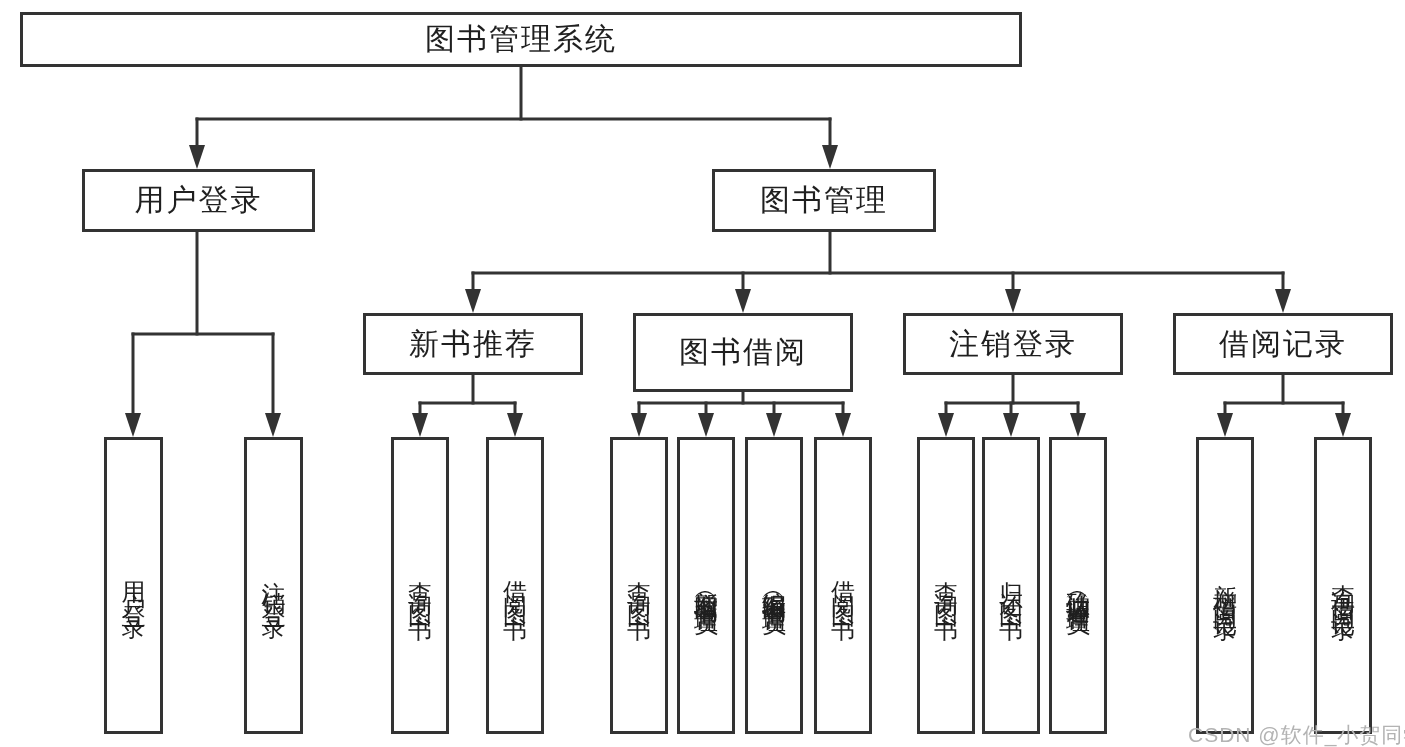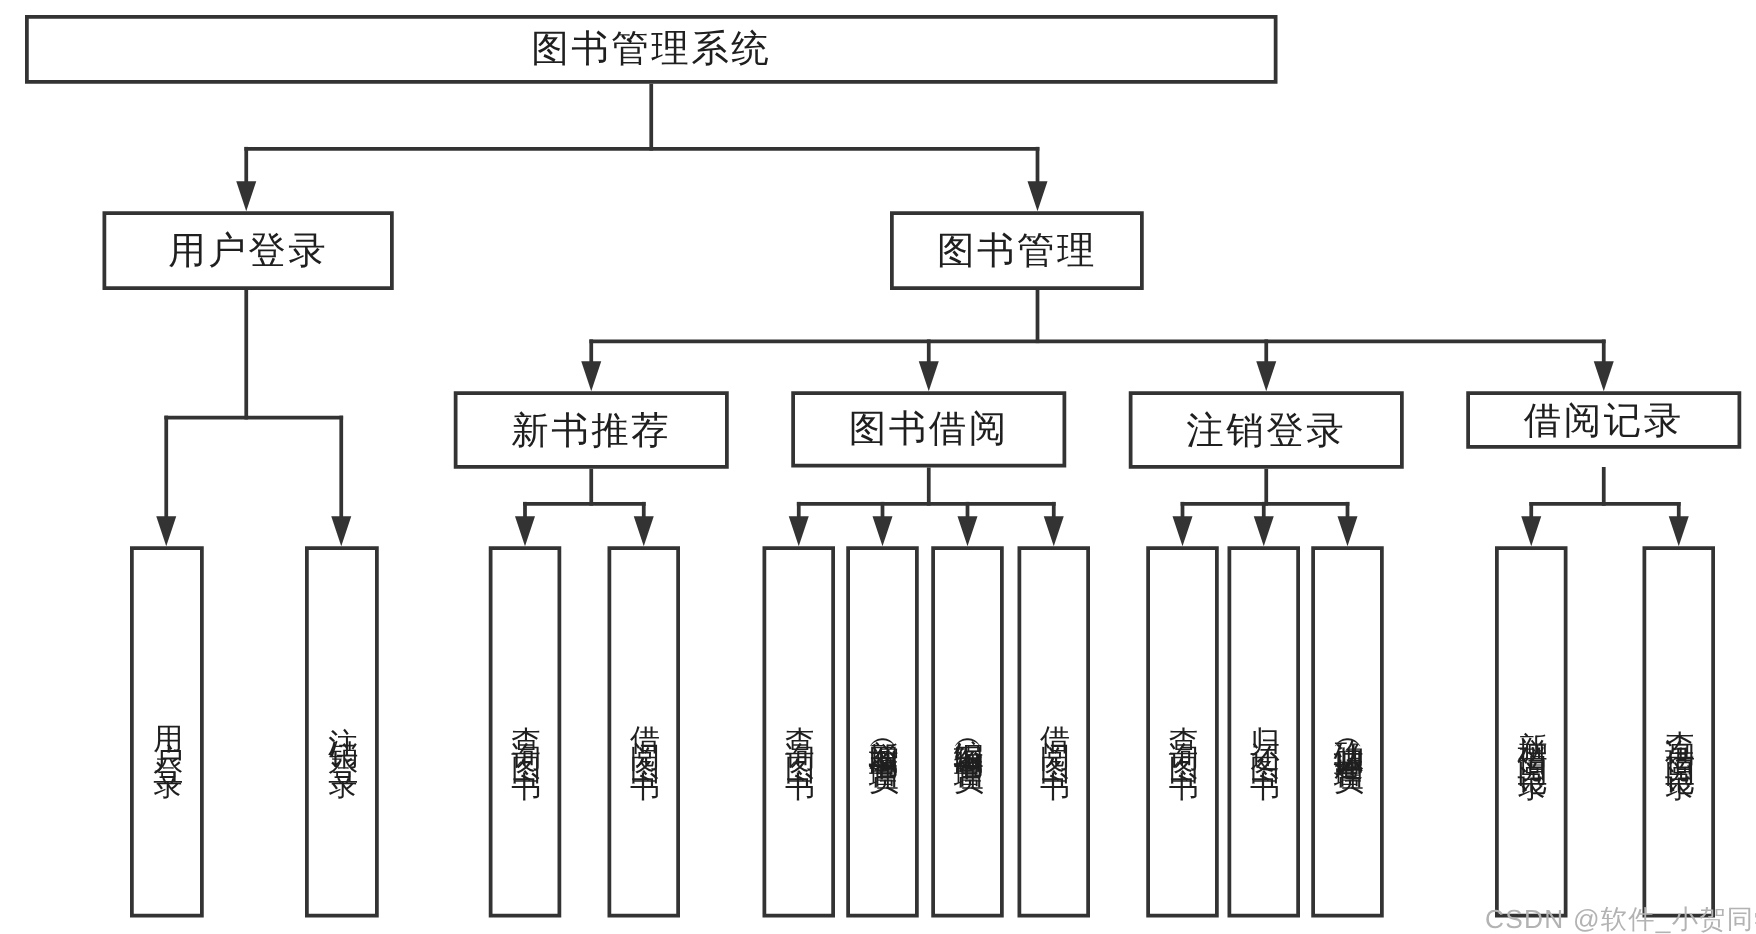--- a/index.html
+++ b/index.html
@@ -44,26 +44,26 @@
     line-height: 1;
   }
   .v-short { letter-spacing: 12px; }
   .v-med   { letter-spacing: 7px; }
   .v-long  { letter-spacing: 3px; }
 
   
   #n-root  { left: 20px;  top: 12px;  width: 1002px; height: 55px; }
   
   #n-login { left: 82px;  top: 169px; width: 233px;  height: 63px; }
-  #n-mgmt  { left: 712px; top: 169px; width: 203px;  height: 63px; }
+  #n-mgmt  { left: 712px; top: 169px; width: 224px;  height: 63px; }
   
   #n-new   { left: 363px;  top: 313px; width: 220px; height: 62px; }
-  #n-brw   { left: 633px;  top: 313px; width: 220px; height: 61px; }
+  #n-brw   { left: 633px;  top: 313px; width: 220px; height: 79px; }
   #n-cur   { left: 903px;  top: 313px; width: 220px; height: 62px; }
-  #n-rec   { left: 1173px; top: 313px; width: 220px; height: 46px; }
+  #n-rec   { left: 1173px; top: 313px; width: 220px; height: 62px; }
   
   .leaf { top: 437px; height: 297px; width: 58px; }
   #l-a1 { left: 104px; width: 59px; }
   #l-a2 { left: 244px; width: 59px; }
   #l-b1 { left: 391px; }
   #l-b2 { left: 486px; }
   #l-c1 { left: 610px; }
   #l-c2 { left: 677px; }
   #l-c3 { left: 745px; }
   #l-c4 { left: 814px; }

